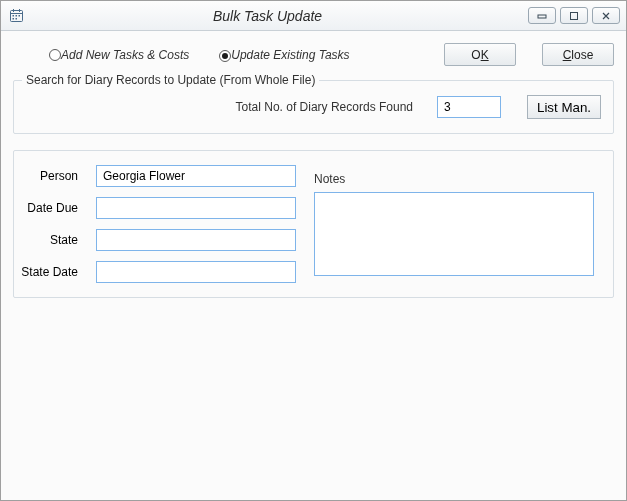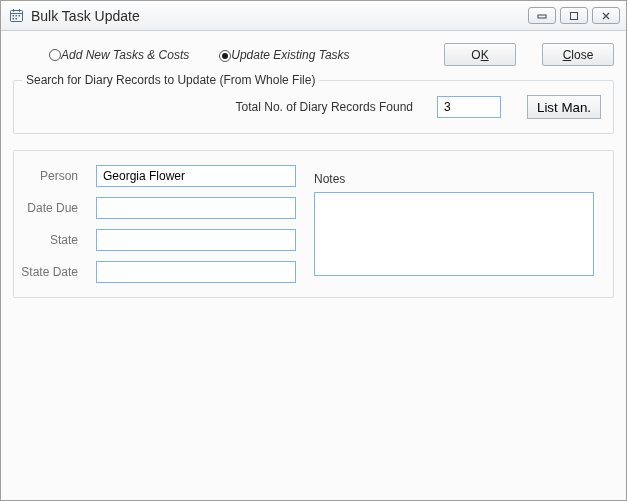--- a/index.html
+++ b/index.html
@@ -32,24 +32,25 @@
     width: 18px;
     height: 18px;
     display: flex;
     align-items: center;
     justify-content: center;
     color: #4a6b8a;
     margin-right: 6px;
   }
   .title-text {
     flex: 1;
-    text-align: left;
+    text-align: center;
     font-size: 14px;
     color: #2c2c2c;
     margin-right: 24px;
+    font-style: italic;
   }
   .win-buttons {
     display: flex;
     gap: 4px;
   }
   .win-btn {
     width: 28px;
     height: 17px;
     border: 1px solid #9aa7b2;
     border-radius: 3px;
@@ -179,21 +180,21 @@
   .replace-grid {
     display: grid;
     grid-template-columns: 64px 200px 1fr;
     column-gap: 18px;
     row-gap: 10px;
     align-items: center;
   }
   .form-label {
     text-align: right;
     font-size: 12px;
-    color: #737373;
+    color: #000000;
   }
   .text-input {
     width: 200px;
     height: 22px;
     border: 1px solid #7eb4ea;
     background: #fff;
     padding: 2px 6px;
     font-size: 12px;
   }
   .notes-col {

